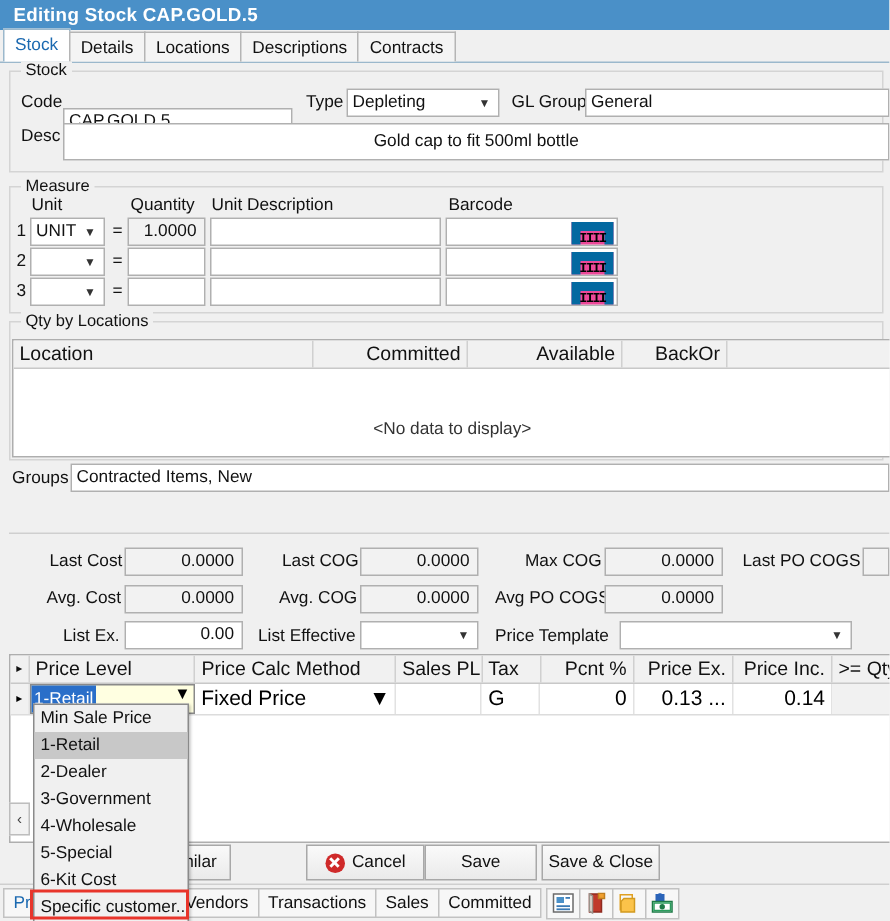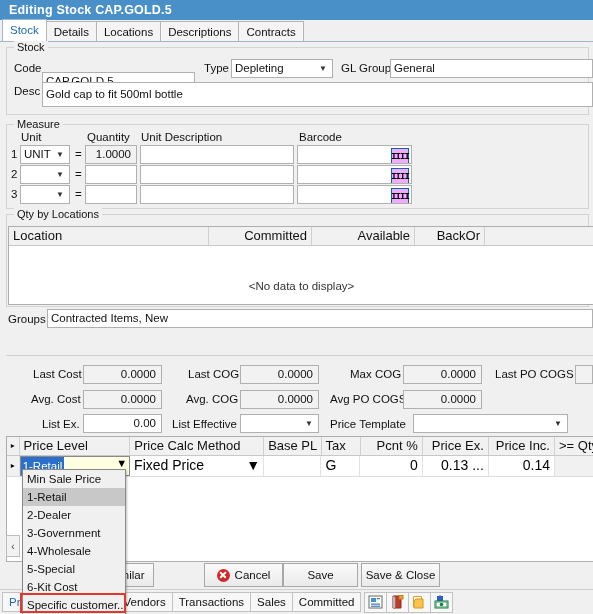--- a/index.html
+++ b/index.html
@@ -50,21 +50,21 @@
   .combo{position:relative;padding-right:16px;}
   .combo .arw{
     position:absolute;right:3px;top:0;height:100%;width:12px;
     display:flex;align-items:center;justify-content:center;color:#333;font-size:8px;
   }
   .arw:before{content:"\25BC";}
 
   
   .bcbtn{
     position:absolute;right:2px;top:2px;width:16px;height:14px;
-    border:1px solid #0369a1;background:#f0abfc;display:flex;align-items:flex-start;justify-content:center;
+    border:6px solid #0369a1;background:#ec4899;display:flex;align-items:flex-end;justify-content:center;
   }
   .bcbtn span{font-size:9px;letter-spacing:-1px;color:#000;font-family:"Liberation Mono",monospace;font-weight:bold;}
 
   
   .grid{position:absolute;border:1px solid #aeaeae;background:#fff;overflow:hidden;}
   .ghead{display:flex;height:18px;background:#f1f1f1;border-bottom:1px solid #c8c8c8;}
   .gh{
     border-right:1px solid #d0d0d0;box-sizing:border-box;
     font-size:13px;line-height:17px;padding:0 4px;color:#111;overflow:hidden;white-space:nowrap;
   }
@@ -145,21 +145,21 @@
   <div class="lbl" style="position:absolute;left:204px;top:62px;">Type</div>
   <div class="fld combo" style="position:absolute;left:231px;top:59px;width:102px;">
     <span>Depleting</span>
     <span class="arw"></span>
   </div>
 
   <div class="lbl" style="position:absolute;left:341px;top:62px;">GL Group</div>
   <div class="fld" style="position:absolute;left:390px;top:59px;width:203px;">General</div>
 
   <div class="lbl" style="position:absolute;left:14px;top:85px;">Desc</div>
-  <div class="fld" style="position:absolute;left:42px;top:82px;width:551px;height:25px;line-height:16px;padding-top:3px;white-space:normal;">Gold cap to fit 500ml bottle</div>
+  <div class="fld" style="position:absolute;left:42px;top:82px;width:551px;height:25px;line-height:16px;padding-top:3px;white-space:normal;text-align:center;">Gold cap to fit 500ml bottle</div>
 
   <div class="group" style="left:6px;top:124px;width:581px;height:83px;">
     <div class="legend">Measure</div>
   </div>
 
   <div class="lbl" style="position:absolute;left:21px;top:131px;">Unit</div>
   <div class="lbl" style="position:absolute;left:87px;top:131px;">Quantity</div>
   <div class="lbl" style="position:absolute;left:141px;top:131px;">Unit Description</div>
   <div class="lbl" style="position:absolute;left:299px;top:131px;">Barcode</div>
 
@@ -261,21 +261,21 @@
   <div class="fld combo" style="position:absolute;left:413px;top:414px;width:155px;">
     <span></span>
     <span class="arw"></span>
   </div>
 
   <div class="grid" style="left:6px;top:436px;width:587px;height:124px;">
     <div class="ghead">
       <div class="gh" style="width:13px;text-align:center;padding:0;font-size:8px;">▸</div>
       <div class="gh" style="width:114px;">Price Level</div>
       <div class="gh" style="width:138px;">Price Calc Method</div>
-      <div class="gh" style="width:59px;">Base PL</div>
+      <div class="gh" style="width:59px;">Sales PL</div>
       <div class="gh" style="width:40px;">Tax</div>
       <div class="gh r" style="width:64px;">Pcnt %</div>
       <div class="gh r" style="width:68px;">Price Ex.</div>
       <div class="gh r" style="width:68px;">Price Inc.</div>
       <div class="gh" style="width:40px;">&gt;= Qty</div>
     </div>
 
     <div style="display:flex;height:20px;background:#fff;border-bottom:1px solid #dcdcdc;">
       <div class="gcell" style="width:13px;text-align:center;padding:0;font-size:8px;background:#f1f1f1;">▸</div>
 

